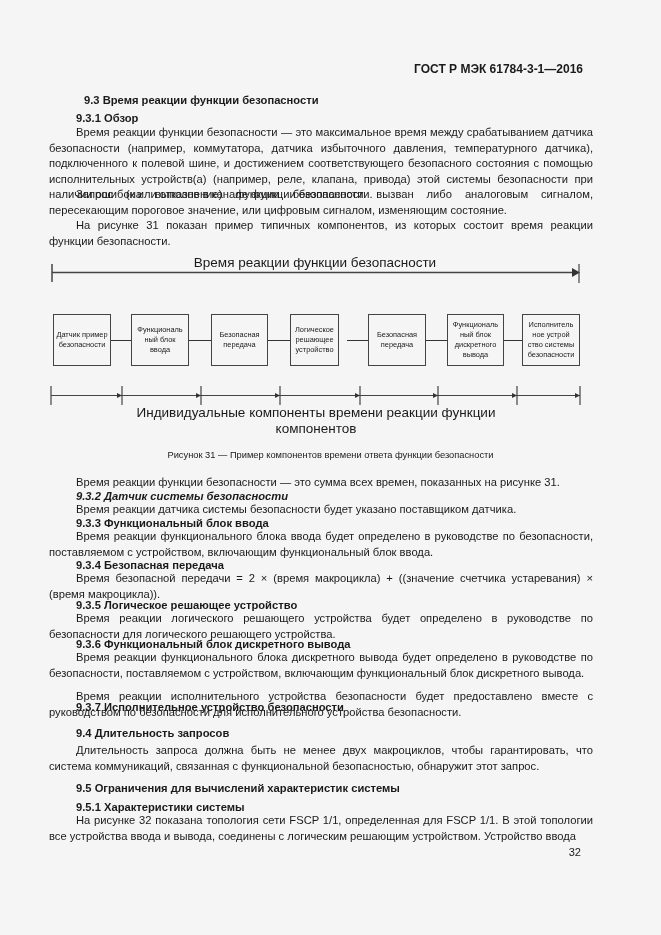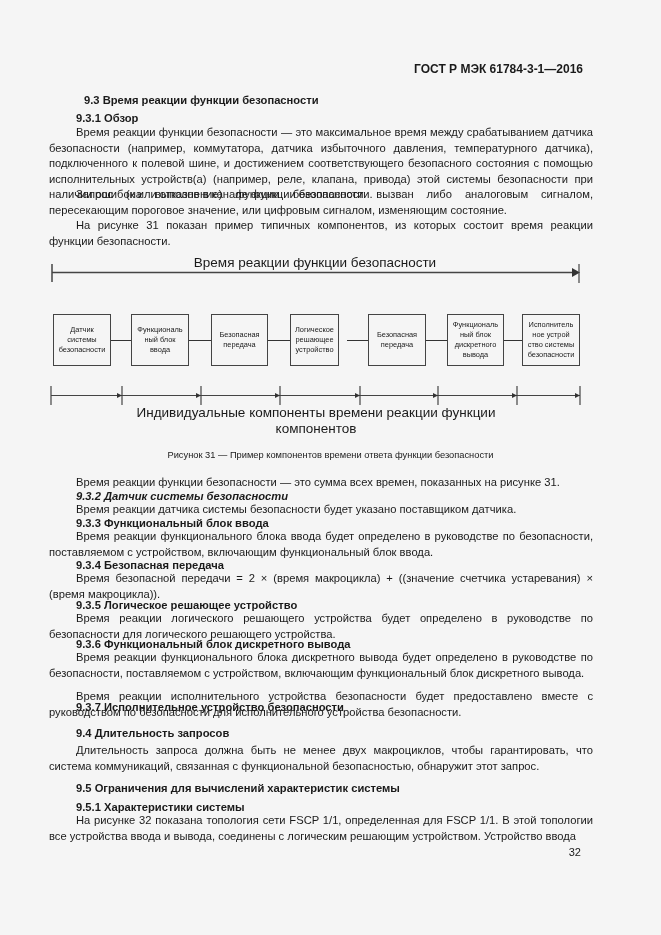--- a/index.html
+++ b/index.html
@@ -58,21 +58,21 @@
     </g>
   </svg>
 
   <div class="conn" style="left:111px;width:20px;"></div>
   <div class="conn" style="left:189px;width:22px;"></div>
   <div class="conn" style="left:268px;width:22px;"></div>
   <div class="conn" style="left:347px;width:21px;"></div>
   <div class="conn" style="left:426px;width:21px;"></div>
   <div class="conn" style="left:504px;width:18px;"></div>
 
-  <div class="box" style="left:53px;width:58px;">Датчик системы безопасности</div>
+  <div class="box" style="left:53px;width:58px;">Датчик пример безопасности</div>
   <div class="box" style="left:131px;width:58px;">Функциональ ный блок ввода</div>
   <div class="box" style="left:211px;width:57px;">Безопасная передача</div>
   <div class="box" style="left:290px;width:49px;">Логическое решающее устройство</div>
   <div class="box" style="left:368px;width:58px;">Безопасная передача</div>
   <div class="box" style="left:447px;width:57px;">Функциональ ный блок дискретного вывода</div>
   <div class="box" style="left:522px;width:58px;">Исполнитель ное устрой ство системы безопасности</div>
 
   <div class="abs fig-title" style="left:52px;width:528px;top:405px;">Индивидуальные компоненты времени реакции функции</div>
   <div class="abs fig-title" style="left:52px;width:528px;top:421px;">компонентов</div>
   <div class="abs cap" style="top:450px;">Рисунок 31 — Пример компонентов времени ответа функции безопасности</div>

